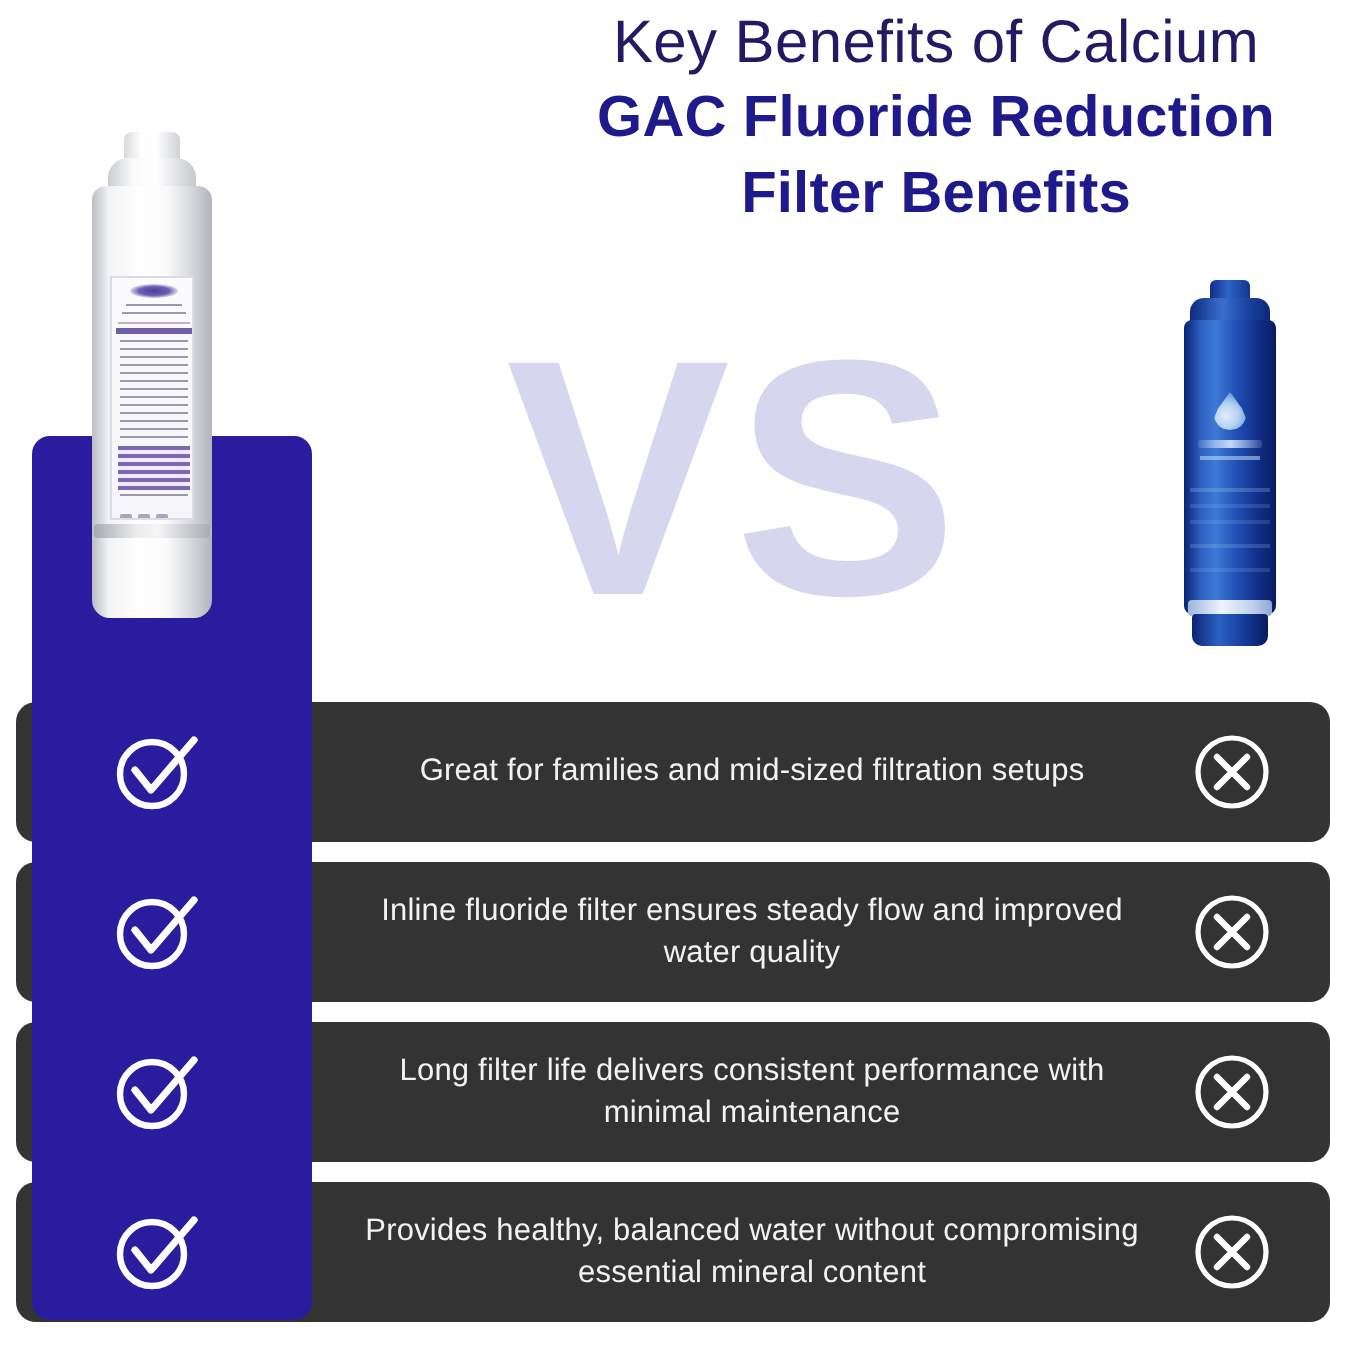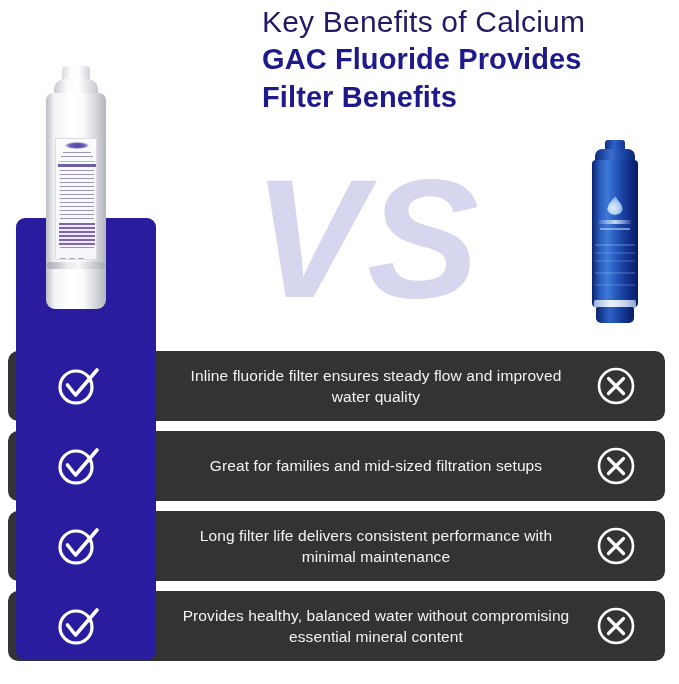--- a/index.html
+++ b/index.html
@@ -8,21 +8,21 @@
     background: #ffffff;
     font-family: "Liberation Sans", sans-serif;
     overflow: hidden;
   }
   .stage { position: relative; width: 679px; height: 684px; background: #fff; }
 
   
   .heading {
     position: absolute;
     left: 262px; top: 2px; width: 412px;
-    text-align: left;
+    text-align: center;
     line-height: 1.30;
   }
   .heading .line1 {
     display: block;
     font-size: 30px;
     font-weight: 400;
     letter-spacing: 0.2px;
     color: #221a63;
   }
   .heading .line2, .heading .line3 {
@@ -38,21 +38,20 @@
     position: absolute;
     left: 252px; top: 144px;
     width: 230px; height: 190px;
     font-size: 168px;
     font-weight: 700;
     color: #d6d7ee;
     letter-spacing: 2px;
     line-height: 190px;
     text-align: center;
     user-select: none;
-    font-style: italic;
   }
 
   
   .blue-panel {
     position: absolute;
     left: 16px; top: 218px;
     width: 140px; height: 442px;
     background: #2a1c9e;
     border-radius: 9px;
     z-index: 3;
@@ -210,21 +209,21 @@
   }
   svg { display: block; }
 </style>
 </head>
 <body>
 
 <div class="stage">
 
   <div class="heading">
     <span class="line1">Key Benefits of Calcium</span>
-    <span class="line2">GAC Fluoride Provides</span>
+    <span class="line2">GAC Fluoride Reduction</span>
     <span class="line3">Filter Benefits</span>
   </div>
 
   <div class="vs">VS</div>
 
   <div class="blue-panel"></div>
 
   <div class="white-cart">
     <div class="wc-neck"></div>
     <div class="wc-shoulder"></div>
@@ -277,38 +276,38 @@
   <div class="rows">
 
     <div class="row">
       <div class="row-dark"></div>
       <div class="row-check">
         <svg width="48" height="48" viewBox="0 0 48 48">
           <circle cx="22" cy="25" r="16" fill="none" stroke="#ffffff" stroke-width="3.2"></circle>
           <path d="M13.5 23 L21.5 33 L43 8" fill="none" stroke="#ffffff" stroke-width="3.6" stroke-linecap="round" stroke-linejoin="round"></path>
         </svg>
       </div>
-      <div class="row-text">Inline fluoride filter ensures steady flow and improved water quality</div>
+      <div class="row-text">Great for families and mid-sized filtration setups</div>
       <div class="row-x">
         <svg width="48" height="48" viewBox="0 0 48 48">
           <circle cx="24" cy="24" r="17" fill="none" stroke="#ffffff" stroke-width="2.6"></circle>
           <path d="M16.5 16.5 L31.5 31.5 M31.5 16.5 L16.5 31.5" stroke="#ffffff" stroke-width="3.2" stroke-linecap="round"></path>
         </svg>
       </div>
     </div>
 
     <div class="row">
       <div class="row-dark"></div>
       <div class="row-check">
         <svg width="48" height="48" viewBox="0 0 48 48">
           <circle cx="22" cy="25" r="16" fill="none" stroke="#ffffff" stroke-width="3.2"></circle>
           <path d="M13.5 23 L21.5 33 L43 8" fill="none" stroke="#ffffff" stroke-width="3.6" stroke-linecap="round" stroke-linejoin="round"></path>
         </svg>
       </div>
-      <div class="row-text">Great for families and mid-sized filtration setups</div>
+      <div class="row-text">Inline fluoride filter ensures steady flow and improved water quality</div>
       <div class="row-x">
         <svg width="48" height="48" viewBox="0 0 48 48">
           <circle cx="24" cy="24" r="17" fill="none" stroke="#ffffff" stroke-width="2.6"></circle>
           <path d="M16.5 16.5 L31.5 31.5 M31.5 16.5 L16.5 31.5" stroke="#ffffff" stroke-width="3.2" stroke-linecap="round"></path>
         </svg>
       </div>
     </div>
 
     <div class="row">
       <div class="row-dark"></div>

